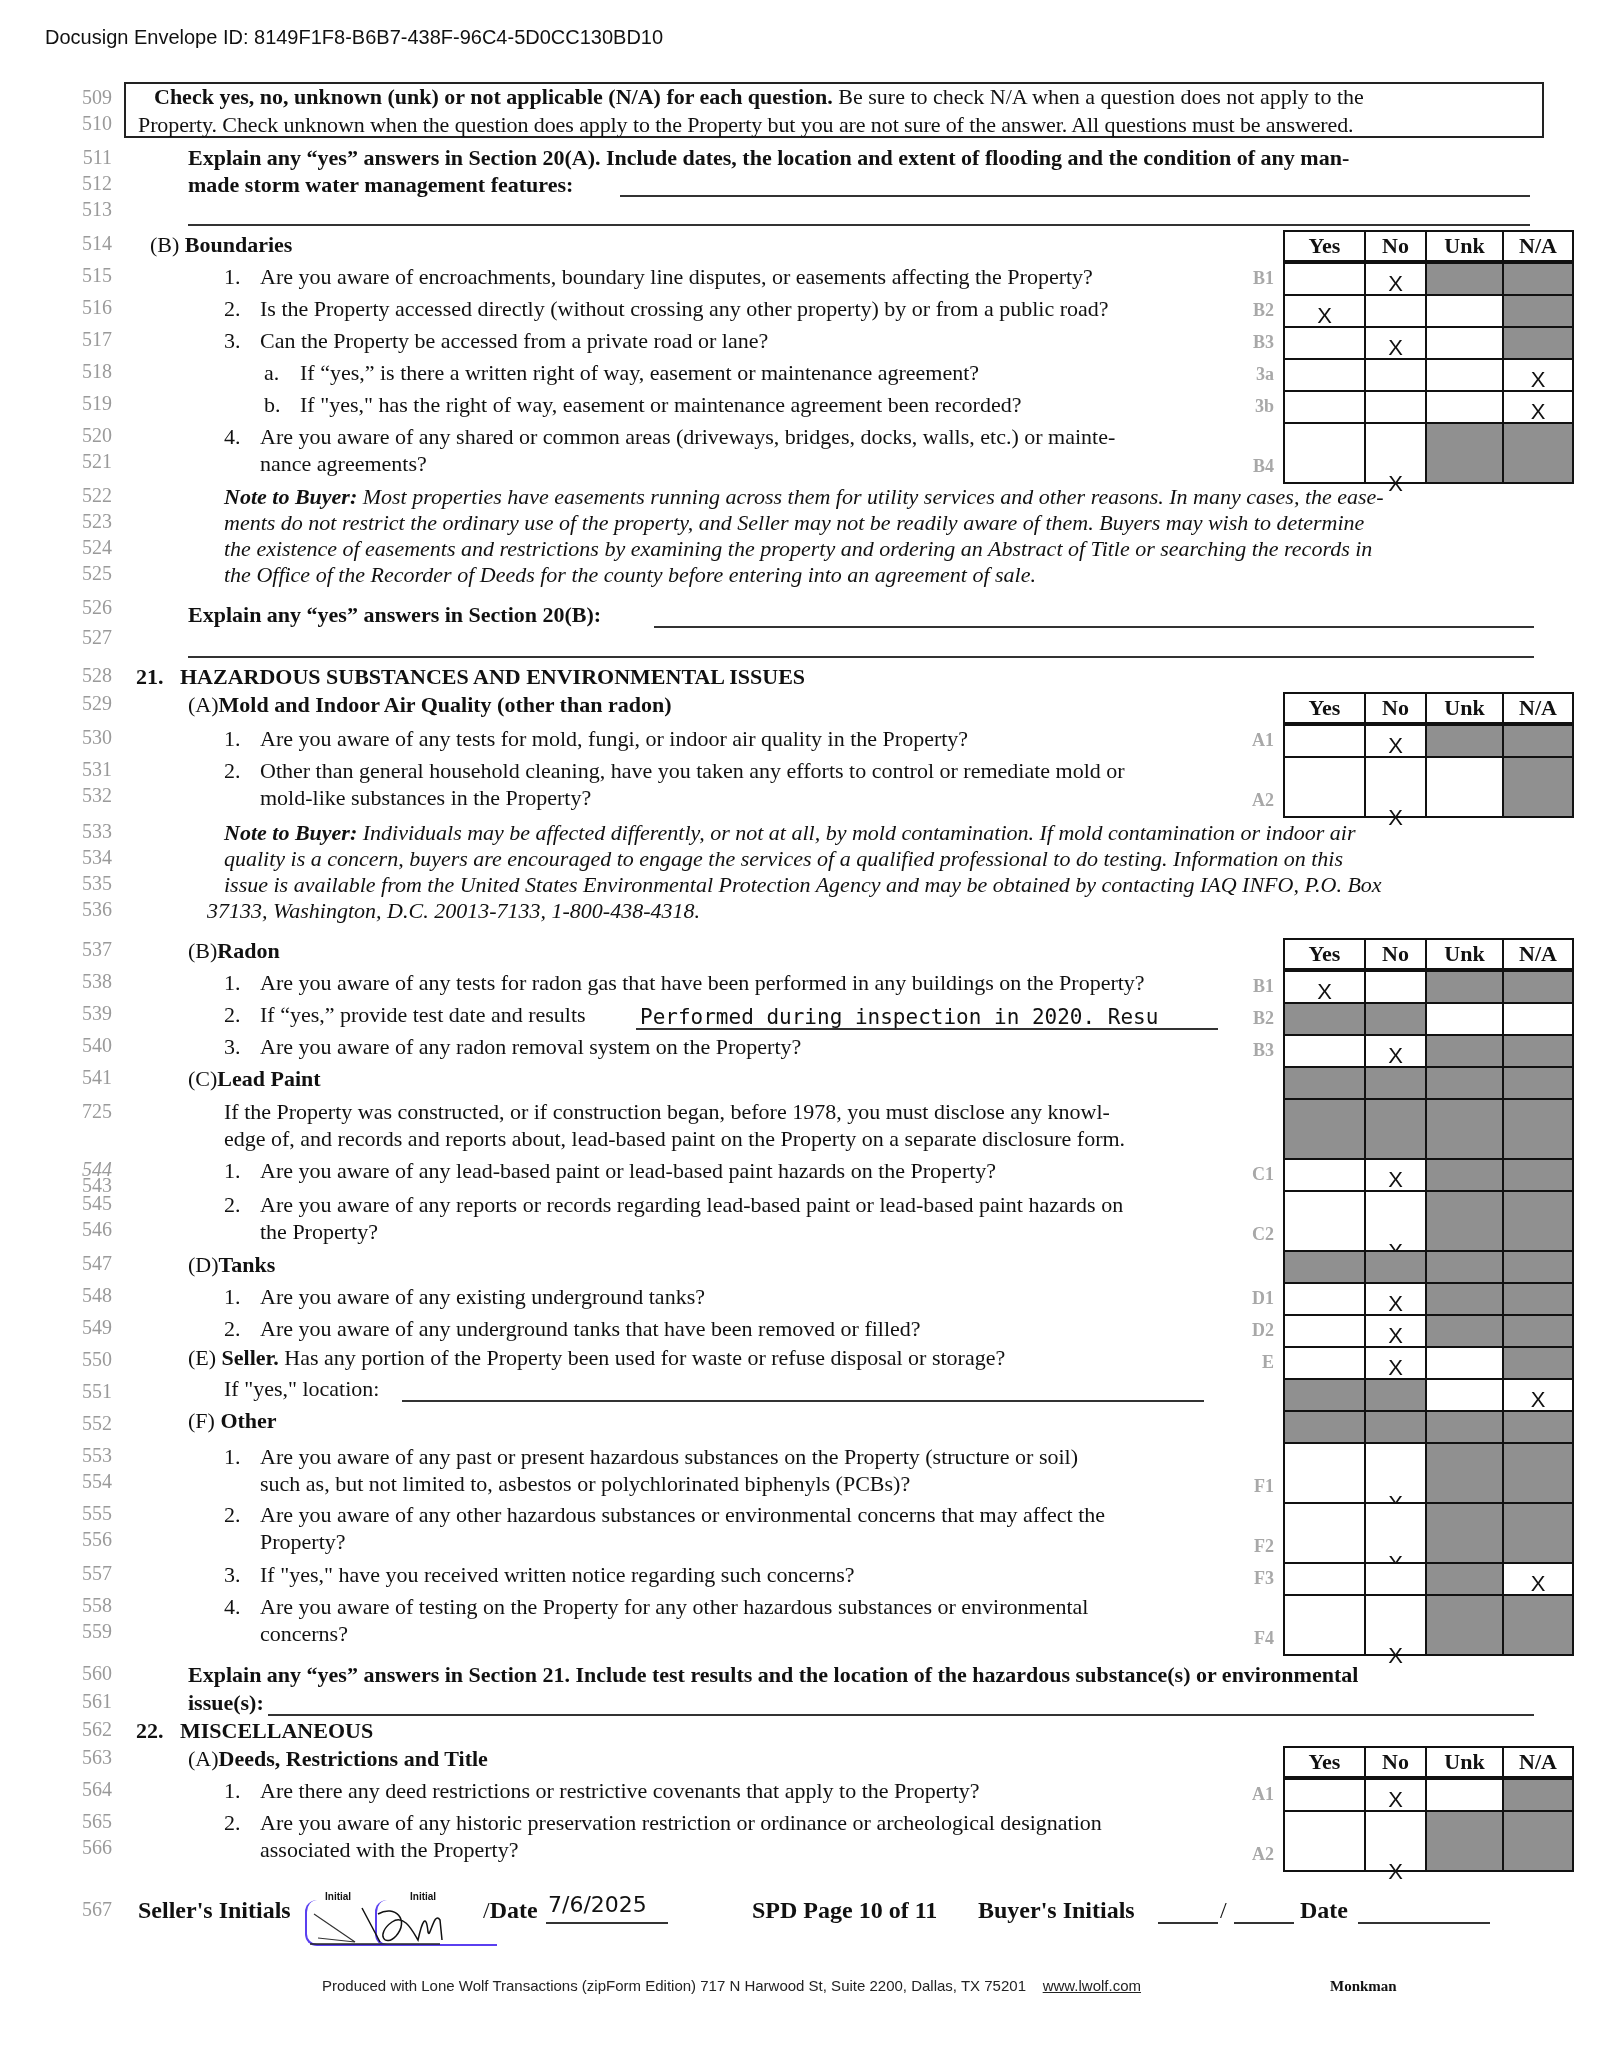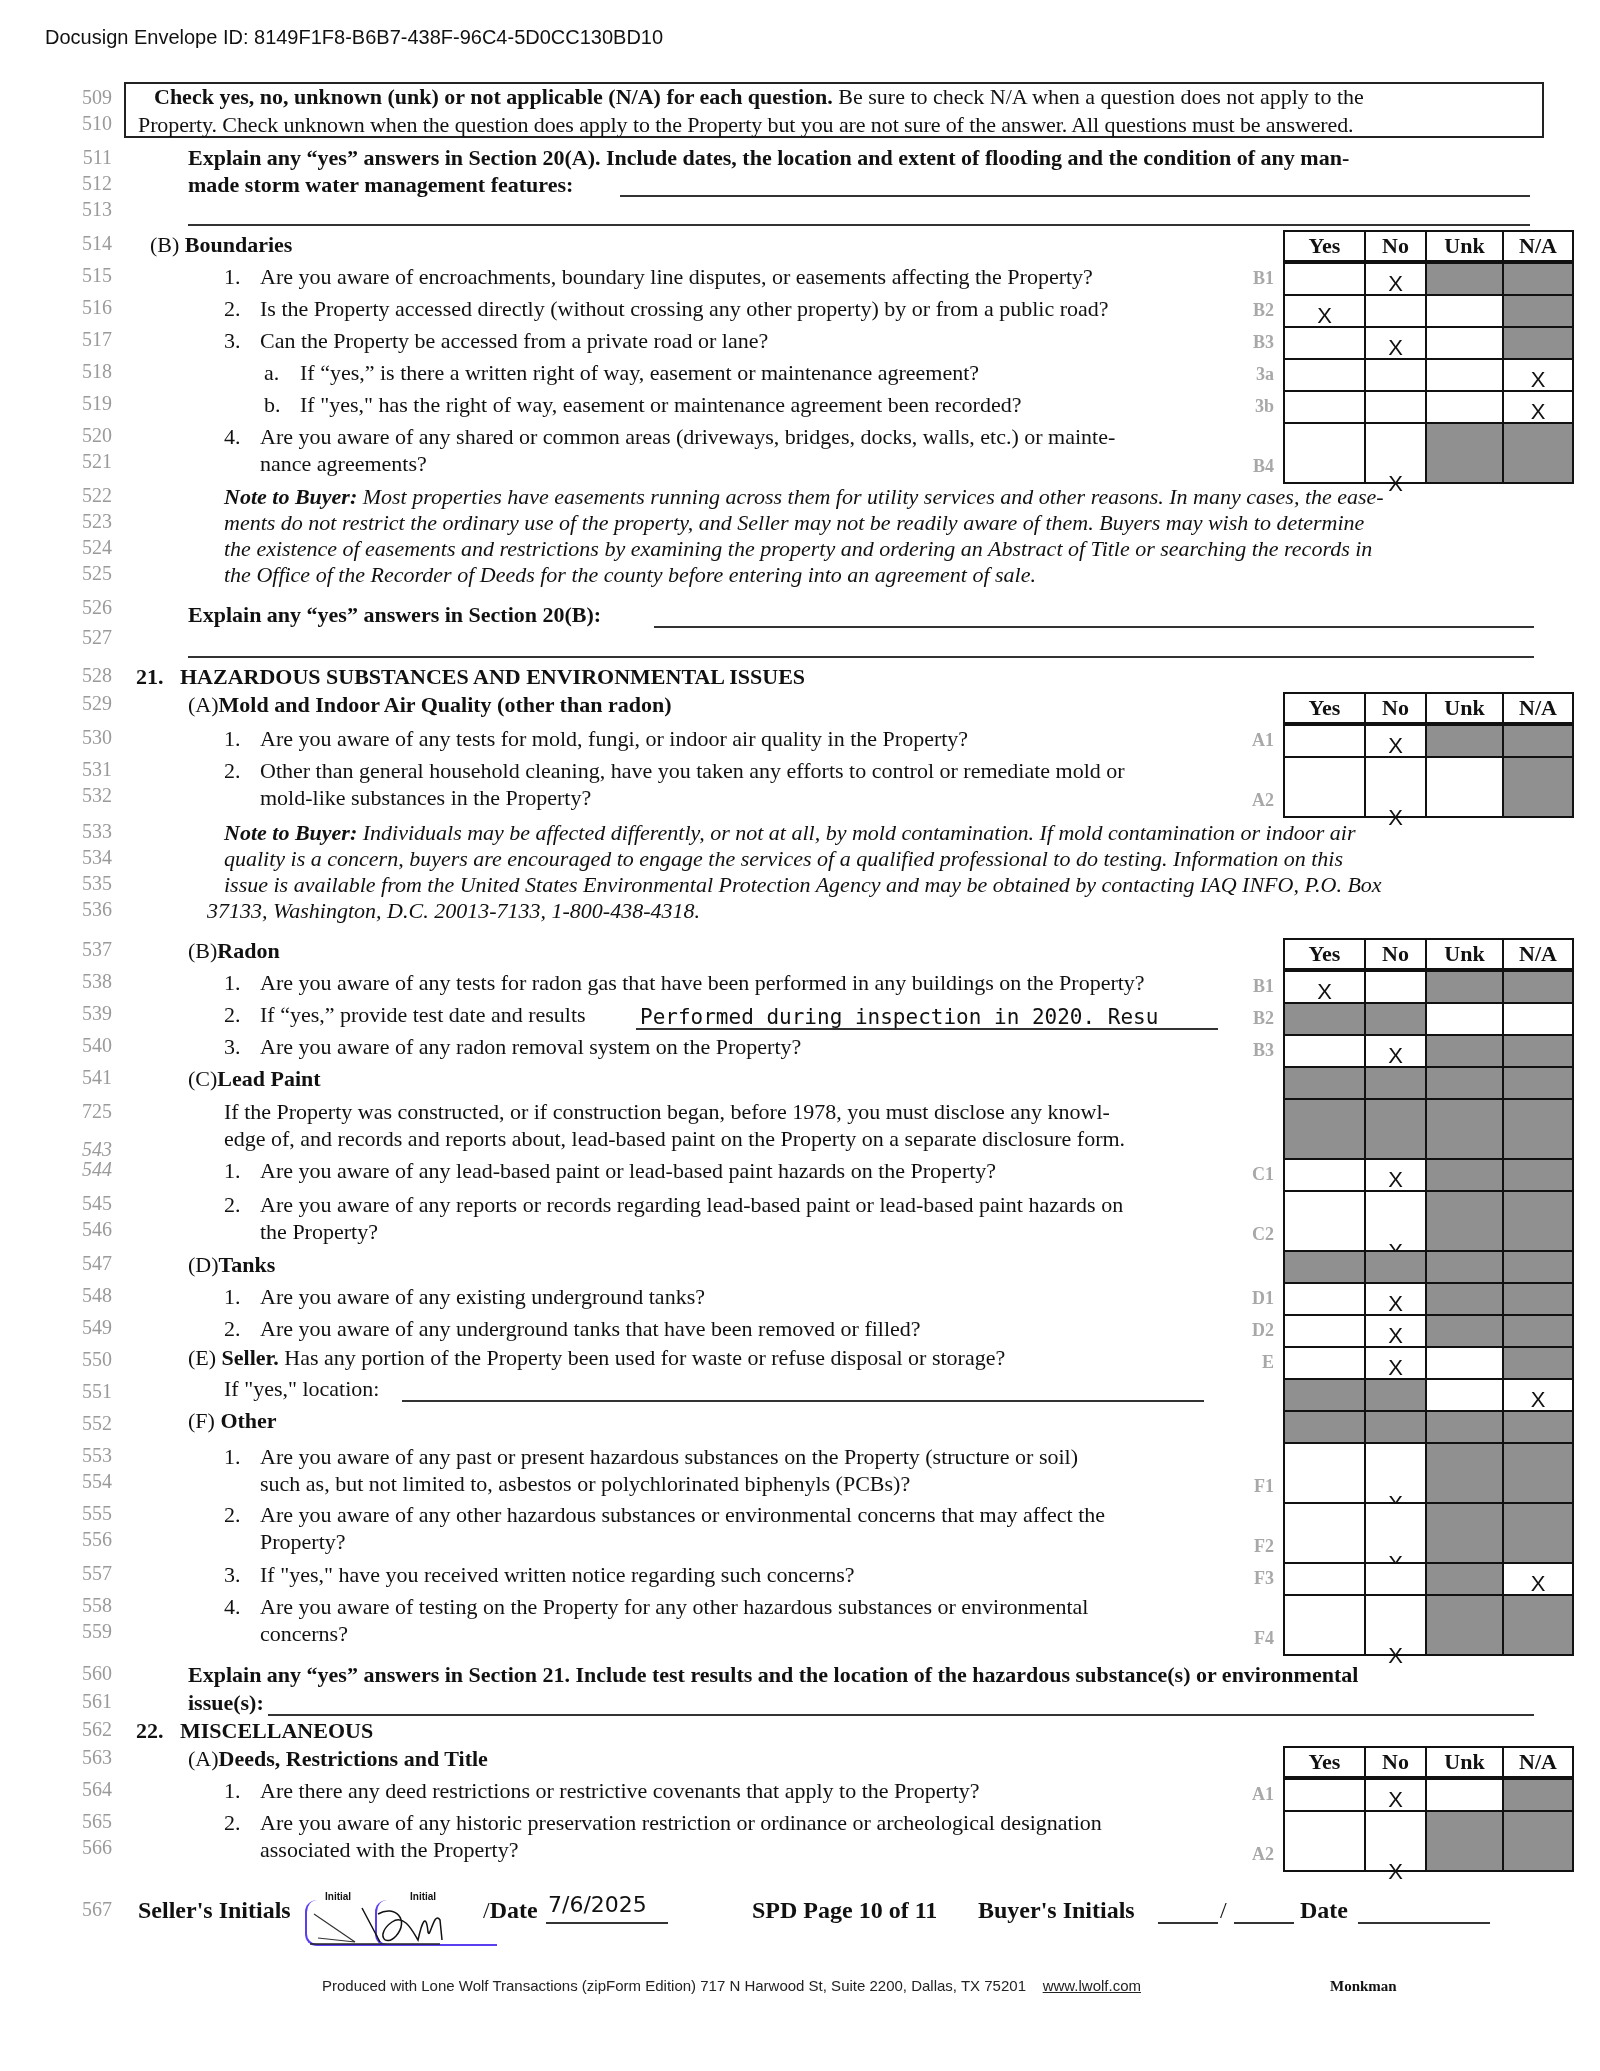--- a/index.html
+++ b/index.html
@@ -58,21 +58,21 @@
     <div class="ln" style="top:820px;">533</div>
     <div class="ln" style="top:846px;">534</div>
     <div class="ln" style="top:872px;">535</div>
     <div class="ln" style="top:898px;">536</div>
     <div class="ln" style="top:938px;">537</div>
     <div class="ln" style="top:970px;">538</div>
     <div class="ln" style="top:1002px;">539</div>
     <div class="ln" style="top:1034px;">540</div>
     <div class="ln" style="top:1066px;">541</div>
     <div class="ln" style="top:1100px;">725</div>
-    <div class="ln" style="top:1138px;font-style:italic;">543</div>
+    <div class="ln" style="top:1174px;">543</div>
     <div class="ln" style="top:1158px;font-style:italic;">544</div>
     <div class="ln" style="top:1192px;">545</div>
     <div class="ln" style="top:1218px;">546</div>
     <div class="ln" style="top:1252px;">547</div>
     <div class="ln" style="top:1284px;">548</div>
     <div class="ln" style="top:1316px;font-family:Liberation Serif, serif;">549</div>
     <div class="ln" style="top:1348px;">550</div>
     <div class="ln" style="top:1380px;">551</div>
     <div class="ln" style="top:1412px;">552</div>
     <div class="ln" style="top:1444px;">553</div>

